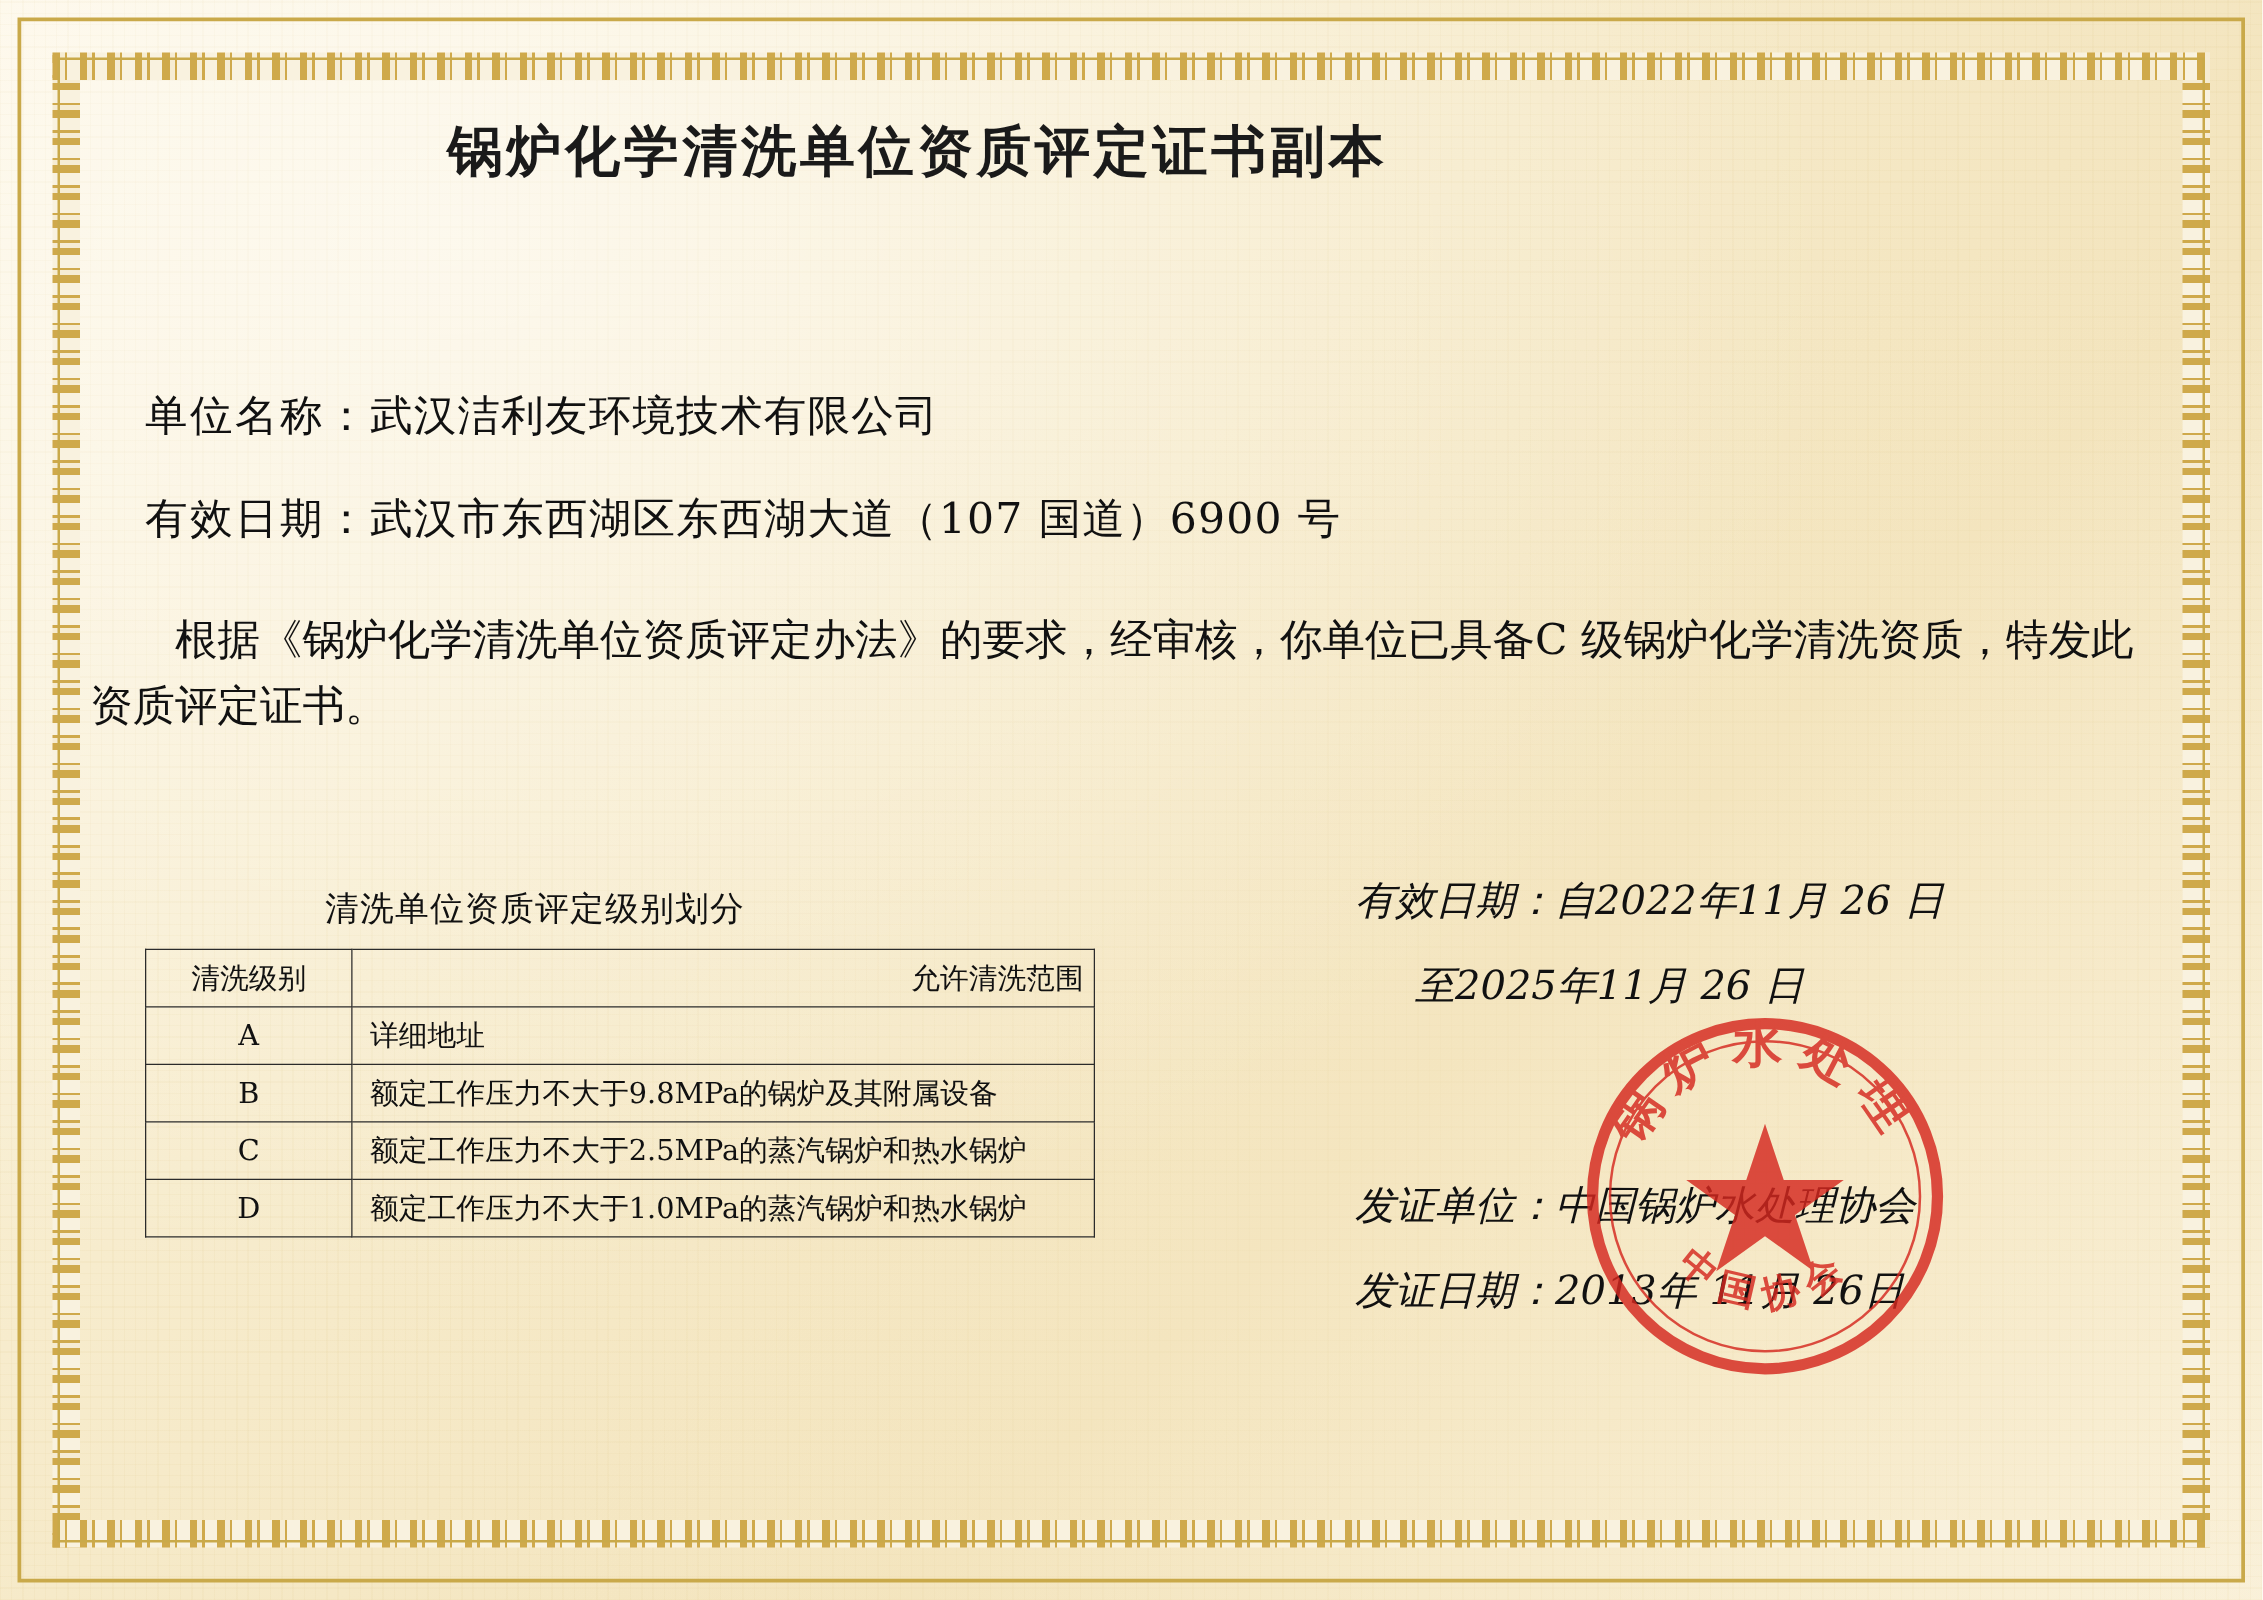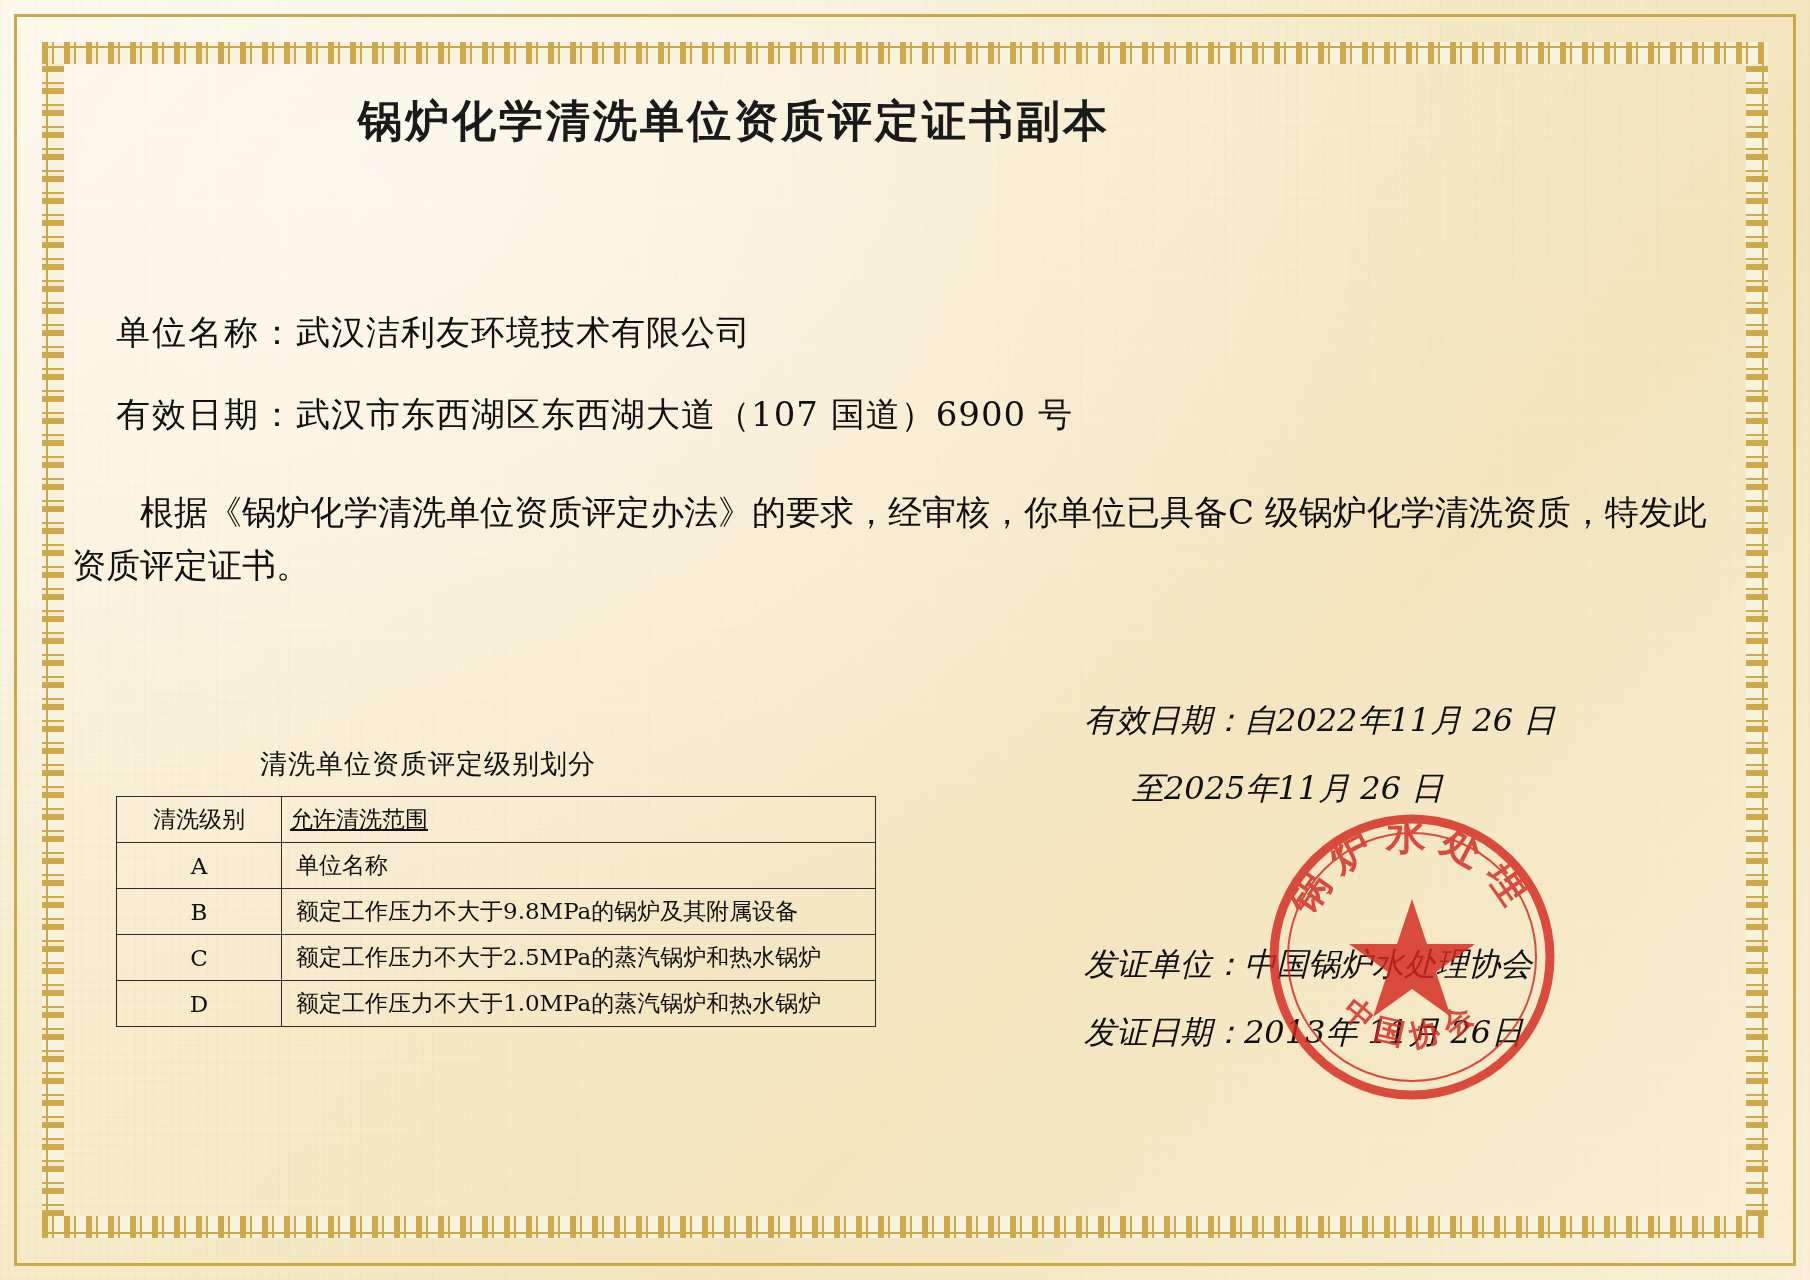--- a/index.html
+++ b/index.html
@@ -126,21 +126,20 @@
     position: relative;
     margin-top: 118px;
     height: 360px;
   }
 
   .grade-block {
     position: absolute;
     left: 58px;
     top: 0;
     width: 624px;
-    margin-top: 37px;
   }
   .grade-caption {
     font-size: 27px;
     color: #111;
     text-align: center;
     margin-bottom: 14px;
     letter-spacing: 1px;
     font-family: "DejaVu Serif", "Liberation Serif", serif;
   }
   table.grade-table {
@@ -156,22 +155,21 @@
     padding: 7px 8px;
     font-weight: normal;
     font-family: "DejaVu Serif", "Liberation Serif", serif;
   }
   table.grade-table th.c-level,
   table.grade-table td.c-level {
     width: 148px;
     text-align: center;
   }
   table.grade-table th.c-scope {
-    text-align: left;
-    text-decoration: underline;
+    text-align: right;
   }
   table.grade-table td.c-scope {
     text-align: left;
     padding-left: 14px;
   }
 
   .issue-block {
     position: absolute;
     right: 28px;
     top: -10px;
@@ -235,21 +233,21 @@
         <table class="grade-table">
           <thead>
             <tr>
               <th class="c-level">清洗级别</th>
               <th class="c-scope">允许清洗范围</th>
             </tr>
           </thead>
           <tbody>
             <tr>
               <td class="c-level">A</td>
-              <td class="c-scope">单位名称</td>
+              <td class="c-scope">详细地址</td>
             </tr>
             <tr>
               <td class="c-level">B</td>
               <td class="c-scope">额定工作压力不大于9.8MPa的锅炉及其附属设备</td>
             </tr>
             <tr>
               <td class="c-level">C</td>
               <td class="c-scope">额定工作压力不大于2.5MPa的蒸汽锅炉和热水锅炉</td>
             </tr>
             <tr>

